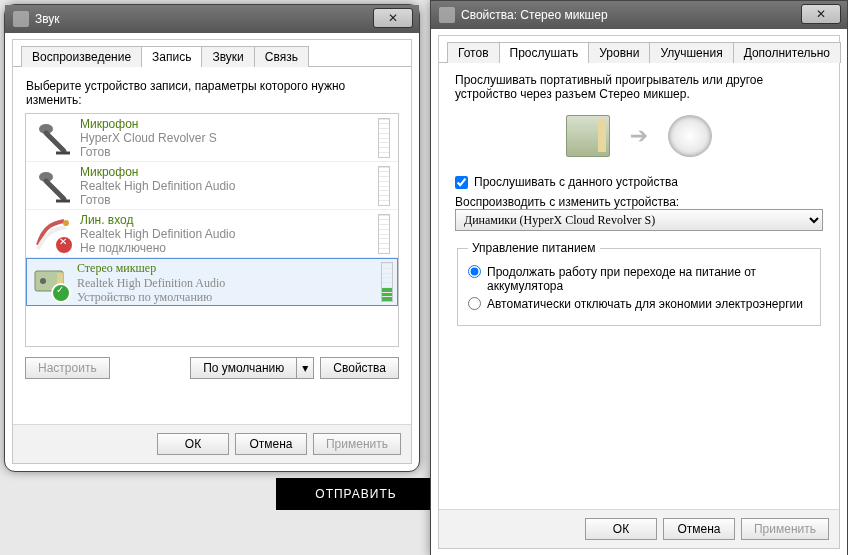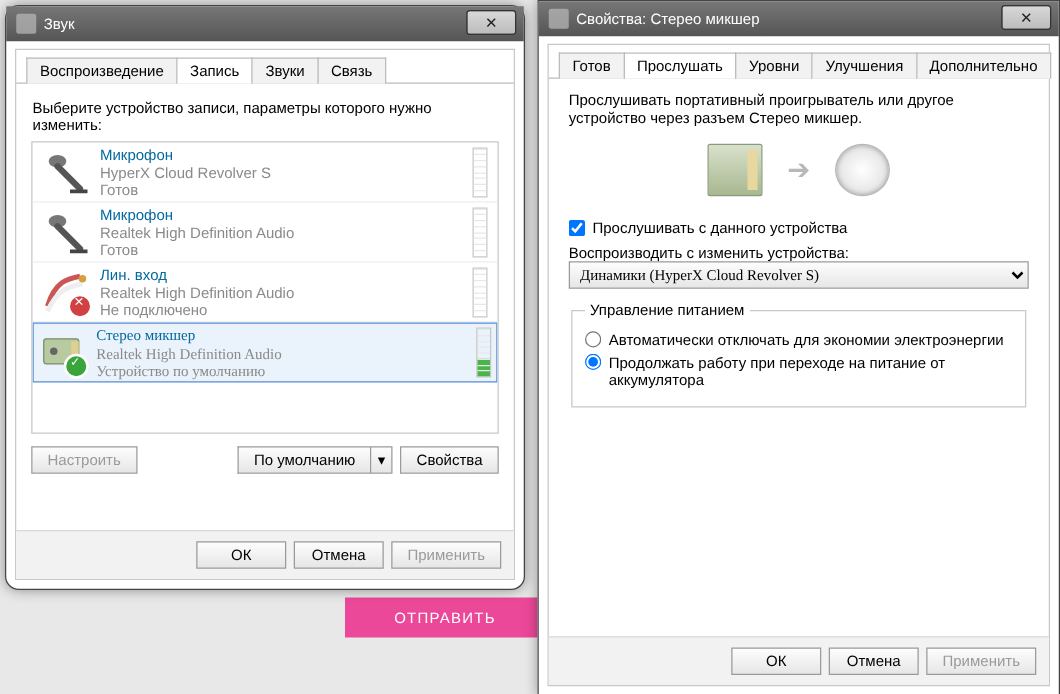--- a/index.html
+++ b/index.html
@@ -20,21 +20,21 @@
   .dev.sel{border:1px solid #5a8ed6;background:#eaf2fb;}
   .devicon{width:38px;height:38px;position:relative;}
   .devicon svg{width:38px;height:38px;}
   .badge{display:none;position:absolute;right:-2px;bottom:-2px;width:16px;height:16px;border-radius:50%;border:2px solid #fff;}
   .dev.disabled .badge{display:block;background:#d24141;}
   .dev.default .badge{display:block;background:#3aa53a;}
   .badge::after{content:"";}
   .dev.disabled .badge::after{content:"✕";color:#fff;font-size:10px;position:absolute;left:3px;top:-1px;}
   .dev.default .badge::after{content:"✓";color:#fff;font-size:10px;position:absolute;left:3px;top:-1px;}
   .devtxt{flex:1;min-width:0;}
-  .devname{font-size:12px;color:#0369a1;}
+  .devname{font-size:12px;color:#4d7c0f;}
   .devsub{font-size:12px;color:#8a8a8a;line-height:14px;}
   .meter{width:10px;height:38px;border:1px solid #c8c8c8;display:flex;flex-direction:column-reverse;}
   .meter i{flex:1;border-top:1px solid #e8e8e8;}
   .meter.on i:nth-child(-n+3){background:#4ab54a;}
   .btnrow{display:flex;justify-content:space-between;align-items:center;margin-top:10px;}
   .btnrow .spacer{flex:1;}
   button.wbtn{font:12px "Segoe UI",Arial;border:1px solid #9a9a9a;background:linear-gradient(#fdfdfd,#e6e6e6);padding:3px 12px;cursor:pointer;min-width:72px;}
   button.wbtn:disabled{color:#9a9a9a;cursor:default;}
   .splitbtn{display:flex;}
   .splitbtn button:first-child{border-right:none;}
@@ -46,21 +46,21 @@
   .gfx .card::after{content:"";position:absolute;right:3px;top:4px;bottom:4px;width:8px;background:#e8d8a0;}
   .gfx .arrow{color:#b8b8b8;font-size:22px;}
   .gfx .spk{width:42px;height:40px;border:1px solid #b8b8b8;border-radius:50%;background:radial-gradient(#fff,#d8d8d8);box-shadow:inset 0 0 4px #999;}
   .chkrow{display:flex;align-items:center;gap:6px;margin:6px 0;}
   input[type=checkbox],input[type=radio]{margin:0;}
   .sel{width:100%;font:12px "Segoe UI";padding:2px 4px;border:1px solid #9a9a9a;background:linear-gradient(#fdfdfd,#e6e6e6);}
   fieldset.grp{border:1px solid #c8c8c8;margin-top:10px;padding:6px 10px 10px;}
   fieldset.grp legend{font-size:12px;padding:0 4px;}
   .radiorow{display:flex;align-items:flex-start;gap:6px;margin:4px 0;}
   
-  .bgsend{position:absolute;left:276px;top:478px;width:160px;height:32px;background:#ec4899;color:#fff;display:flex;align-items:center;justify-content:center;border-radius:0;letter-spacing:1px;font-size:12px;}
+  .bgsend{position:absolute;left:276px;top:478px;width:160px;height:32px;background:#000000;color:#fff;display:flex;align-items:center;justify-content:center;border-radius:0;letter-spacing:1px;font-size:12px;}
 </style>
 </head>
 <body>
 
 <div class="bgsend">ОТПРАВИТЬ</div>
 
 <div class="win" style="left:4px;top:4px;width:414px;height:466px;border-radius:11px;">
   <div class="titlebar">
     <div class="ticon"></div>
     <span class="ttext">Звук</span>
@@ -223,26 +223,26 @@
         <input type="checkbox" checked="" style="">
         <span>Прослушивать с данного устройства</span>
       </label>
       <div style="margin-top:6px">Воспроизводить с изменить устройства:</div>
       <select class="sel">
         <option>Динамики (HyperX Cloud Revolver S)</option>
       </select>
       <fieldset class="grp">
         <legend>Управление питанием</legend>
         <label class="radiorow">
+          <input type="radio" name="pwr" checked="" style="">
+          <span>Продолжать работу при переходе на питание от аккумулятора</span>
+        </label>
+        <label class="radiorow">
           <input type="radio" name="pwr" style="">
           <span>Автоматически отключать для экономии электроэнергии</span>
-        </label>
-        <label class="radiorow">
-          <input type="radio" name="pwr" checked="" style="">
-          <span>Продолжать работу при переходе на питание от аккумулятора</span>
         </label>
       </fieldset>
     </div>
     <div class="bottombar">
       <button class="wbtn">ОК</button>
       <button class="wbtn">Отмена</button>
       <button class="wbtn" disabled="">Применить</button>
     </div>
   </div>
 </div>

